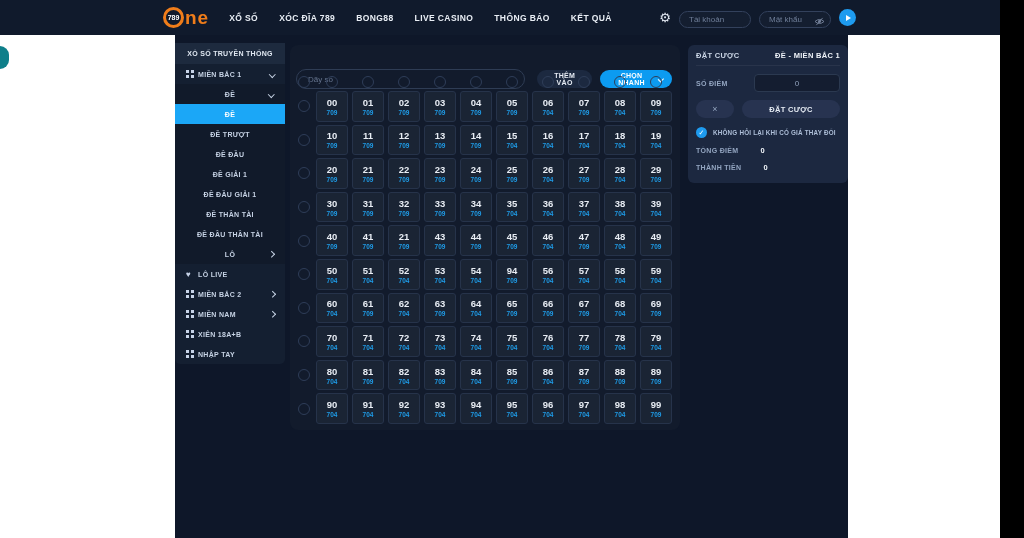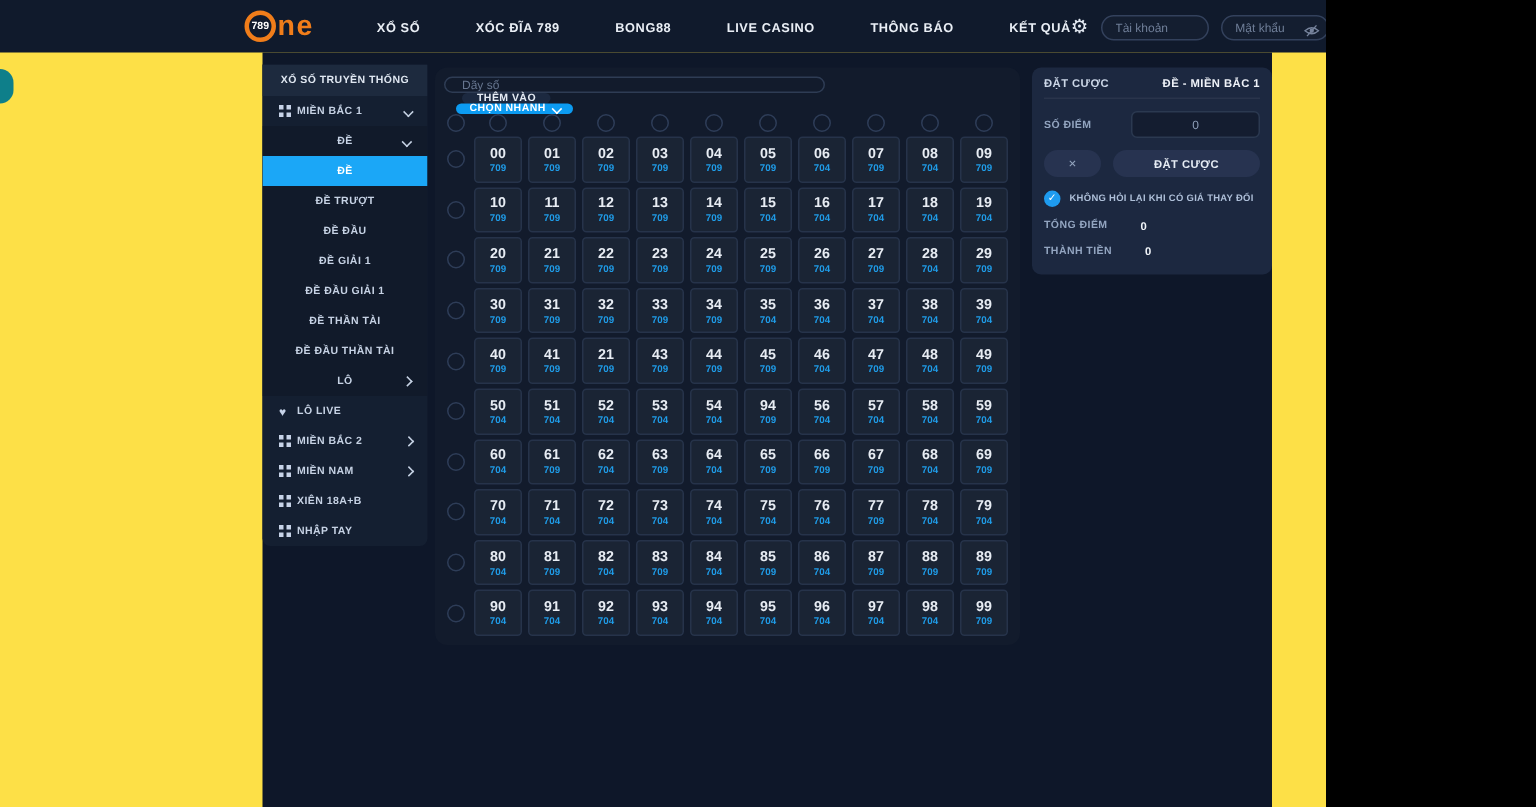--- a/index.html
+++ b/index.html
@@ -1,24 +1,24 @@
 <!DOCTYPE html>
 <html><head>
 <meta charset="utf-8">
 <style>
   * { margin:0; padding:0; box-sizing:border-box; }
   body { background:#000; font-family:"Liberation Sans","DejaVu Sans",sans-serif; }
-  .screen { position:relative; width:884px; height:538px; background:#fde047; overflow:hidden; }
+  .screen { position:relative; width:1000px; height:538px; background:#ffffff; overflow:hidden; }
 
   
   .topbar { position:absolute; top:0; left:0; width:1024px; height:35px; background:#101a2c; display:flex; align-items:center; z-index:5; }
   .logo { display:flex; align-items:center; margin-left:163px; }
   .logo-badge { width:21px; height:21px; border:3px solid #f07d1a; border-radius:50%; color:#fff; font-size:7px; font-weight:bold; display:flex; align-items:center; justify-content:center; letter-spacing:0; }
   .logo-suffix { color:#f07d1a; font-size:19px; font-weight:bold; letter-spacing:1px; margin-left:1px; }
-  .topnav { display:flex; gap:37px; margin-left:42px; }
+  .topnav { display:flex; gap:21px; margin-left:20px; }
   .nav-item { color:#e9eef5; font-size:8.5px; font-weight:bold; letter-spacing:.4px; cursor:pointer; white-space:nowrap; }
   .auth { display:flex; align-items:center; margin-left:auto; margin-right:168px; gap:8px; }
   .gear { color:#e3e9f2; font-size:13px; line-height:1; cursor:pointer; }
   .pill-input { position:relative; }
   .pill-input input { width:72px; height:17px; background:rgba(255,255,255,0.02); border:1px solid #33415c; border-radius:9px; color:#c8d2e2; font-size:8px; padding:0 9px; outline:none; font-family:Liberation Sans, sans-serif; }
   .pill-input input::placeholder { color:#6f7e98; }
   .eye { position:absolute; right:6px; top:4px; }
   .login-btn { width:17px; height:17px; border-radius:50%; background:#1e9bef; border:none; display:flex; align-items:center; justify-content:center; cursor:pointer; }
   .login-arrow { width:0; height:0; border-left:5px solid #fff; border-top:3.5px solid transparent; border-bottom:3.5px solid transparent; margin-left:2px; }
 
@@ -49,21 +49,21 @@
       radial-gradient(circle at 50% 45%, #14181d 0 4.5px, transparent 5px),
       radial-gradient(circle at 22% 58%, #14181d 0 3px, transparent 3.5px),
       radial-gradient(circle at 78% 58%, #14181d 0 3px, transparent 3.5px),
       radial-gradient(circle at 35% 18%, #14181d 0 2.5px, transparent 3px),
       radial-gradient(circle at 65% 18%, #14181d 0 2.5px, transparent 3px),
       #eef1f4;
     box-shadow:0 0 0 2px #c9102c, 1px 2px 3px rgba(0,0,0,.7); }
 
   
   .board { position:absolute; left:290px; top:45px; width:390px; height:385px; background:#121b2c; border-radius:8px; z-index:2; }
-  .board-controls { position:absolute; top:6px; left:6px; right:8px; height:20px; display:flex; align-items:flex-start;flex-direction:column; }
+  .board-controls { position:absolute; top:24px; left:6px; right:8px; height:20px; display:flex; align-items:center; }
   .seq-input { width:254px; height:20px; background:transparent; border:1px solid #2e3c54; border-radius:10px; color:#c8d2e2; font-size:8px; padding:0 11px; outline:none; font-family:inherit; }
   .seq-input::placeholder { color:#66758f; }
   .add-btn { margin-left:12px; height:18px; padding:0 10px; background:#1c2940; border:none; border-radius:9px; color:#e6ecf4; font-size:7px; font-weight:bold; letter-spacing:.3px; cursor:pointer; font-family:inherit; }
   .quick-btn { margin-left:8px; height:18px; padding:0 9px; background:#0c9bf1; border:none; border-radius:9px; color:#fff; font-size:7px; font-weight:bold; letter-spacing:.3px; cursor:pointer; display:flex; align-items:center; gap:5px; font-family:inherit; }
   .board-grid { position:absolute; top:30px; left:6px; right:8px; bottom:6px; display:grid; grid-template-columns:16px repeat(10,1fr); grid-template-rows:13px repeat(10,1fr); gap:3px 4px; }
   .sel-circle { width:12px; height:12px; border:1.5px solid #2e3d58; border-radius:50%; margin:auto; cursor:pointer; }
   .num-cell { background:#1a2434; border:1px solid #26334a; border-radius:3px; display:flex; flex-direction:column; align-items:center; justify-content:center; gap:1px; cursor:pointer; }
   .cell-num { color:#e8edf4; font-size:9.5px; font-weight:bold; }
   .cell-odds { color:#1f9ce8; font-size:6.5px; font-weight:bold; }
 

